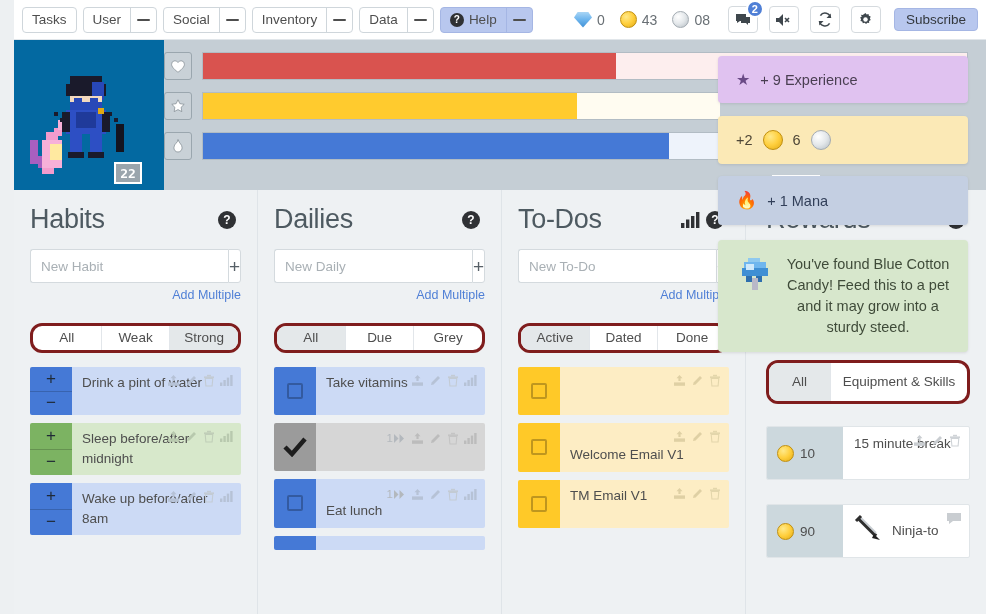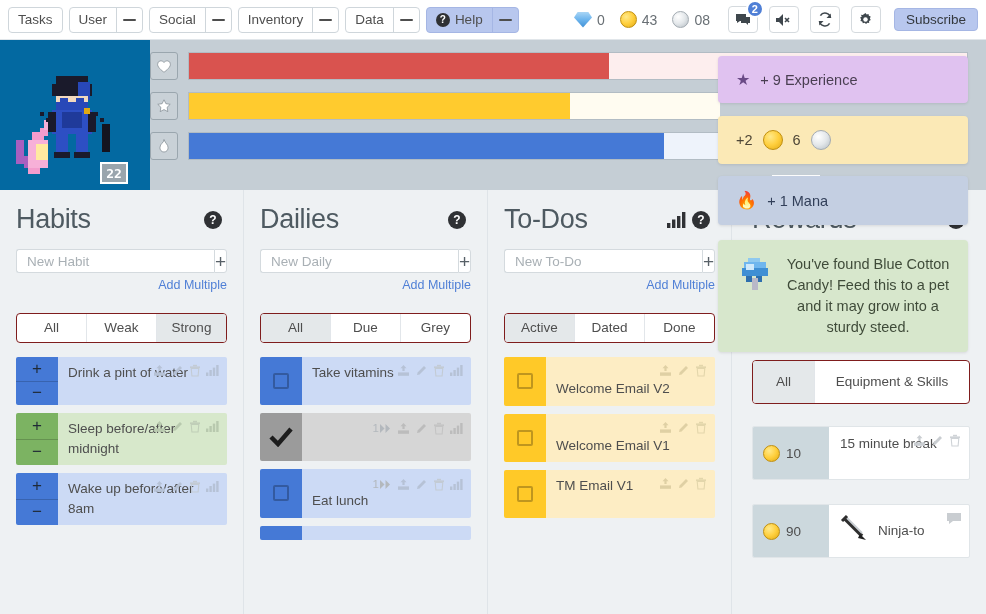--- a/index.html
+++ b/index.html
@@ -3,21 +3,21 @@
 <meta charset="utf-8">
 <style>
   * { box-sizing: border-box; margin: 0; padding: 0; }
   html, body {
     width: 986px; height: 614px;
     font-family: "Liberation Sans", sans-serif;
     background: #edf0f2;
     overflow: hidden;
     color: #4e4e4e;
   }
-  #app { position: relative; width: 986px; height: 614px; }
+  #app { position: relative; width: 986px; height: 614px; padding-left: 14px; }
 
   
   .topnav {
     height: 40px; background: #ffffff;
     display: flex; align-items: center;
     padding: 0 8px; gap: 6px;
     border-bottom: 1px solid #e1e6ea;
     position: relative; z-index: 5;
   }
   .navgrp {
@@ -143,38 +143,38 @@
   .col {
     width: 244px; background: #eef1f3;
     border-right: 1px solid #dfe4e8;
     padding: 14px 16px 0 16px; position: relative;
   }
   .col:last-child { border-right: none; }
   .col-head { display: flex; align-items: center; justify-content: space-between; margin-bottom: 14px; }
   .col-title { font-size: 27px; font-weight: 300; color: #4e5a61; letter-spacing: -0.3px; }
   .col-head-icons { display: flex; align-items: center; gap: 6px; }
 
-  .newrow { display: flex; height: 24px; }
+  .newrow { display: flex; height: 34px; }
   .newrow input {
     flex: 1; border: 1px solid #d4dade; border-right: none;
     border-radius: 3px 0 0 3px; background: #fff;
     padding: 0 10px; font-size: 13.5px; color: #4e4e4e;
     font-family: "Liberation Sans", sans-serif;
   }
   .newrow input::placeholder { color: #a9b0b5; }
   .newrow .plus {
     width: 38px; border: 1px solid #d4dade; border-radius: 0 3px 3px 0;
     background: #fff; display: flex; align-items: center; justify-content: center;
     font-size: 19px; color: #576067; line-height: 1;
   }
   .addmulti { text-align: right; margin-top: 5px; font-size: 12.5px; color: #4f7fd6; }
 
   .filters {
     display: flex; margin-top: 21px; height: 30px;
-    border: 1px solid #7f1d1d; border-radius: 4px; overflow: hidden; background: #fff;
+    border: 3px solid #7f1d1d; border-radius: 12px; overflow: hidden; background: #fff;
   }
   .filters .f {
     flex: 1; display: flex; align-items: center; justify-content: center;
     font-size: 13.5px; color: #4e4e4e; border-right: 1px solid #e2e6ea;
     text-align: center; line-height: 1.15; padding: 0 2px;
   }
   .filters .f:last-child { border-right: none; }
   .filters .f.active { background: #e4e8ea; }
   .filters.tall { height: 44px; }
 
@@ -843,21 +843,20 @@
                   </svg>
                 </span>
               <span>
                   <svg width="12" height="13" viewBox="0 0 12 13">
                     <rect x="1" y="2.4" width="10" height="1.6" fill="#e3d6ab"></rect>
                     <rect x="4" y=".8" width="4" height="1.6" fill="#e3d6ab"></rect>
                     <path d="M2.2 4.4h7.6l-.7 7.6H2.9z" fill="none" stroke="#e3d6ab" stroke-width="1.1"></path>
                   </svg>
                 </span>
             </div>
-            <div class="task-text" style="margin-top:16px">Welcome Email V2</div>
           </div>
         </div>
 
         <div class="task">
           <div class="task-ctl yellow-dark">
             <div class="ctl-center">
                 <div class="chk"></div>
               </div>
           </div>
           <div class="task-body yellow-light">

